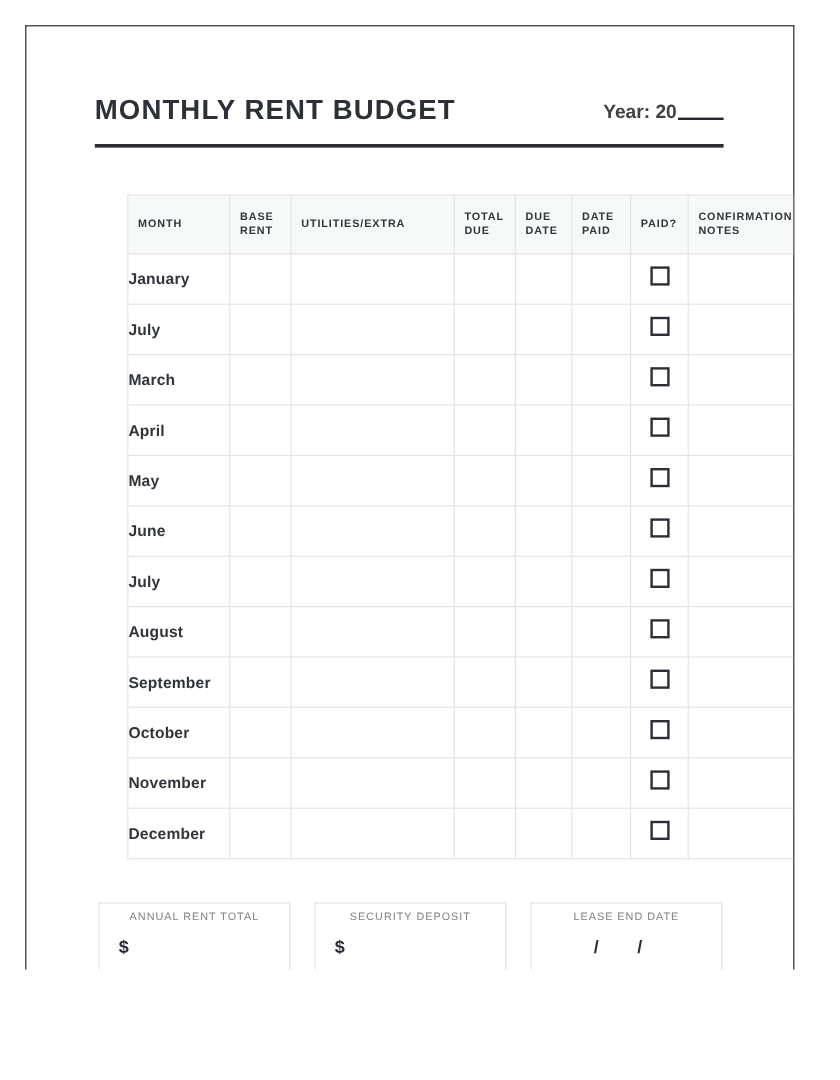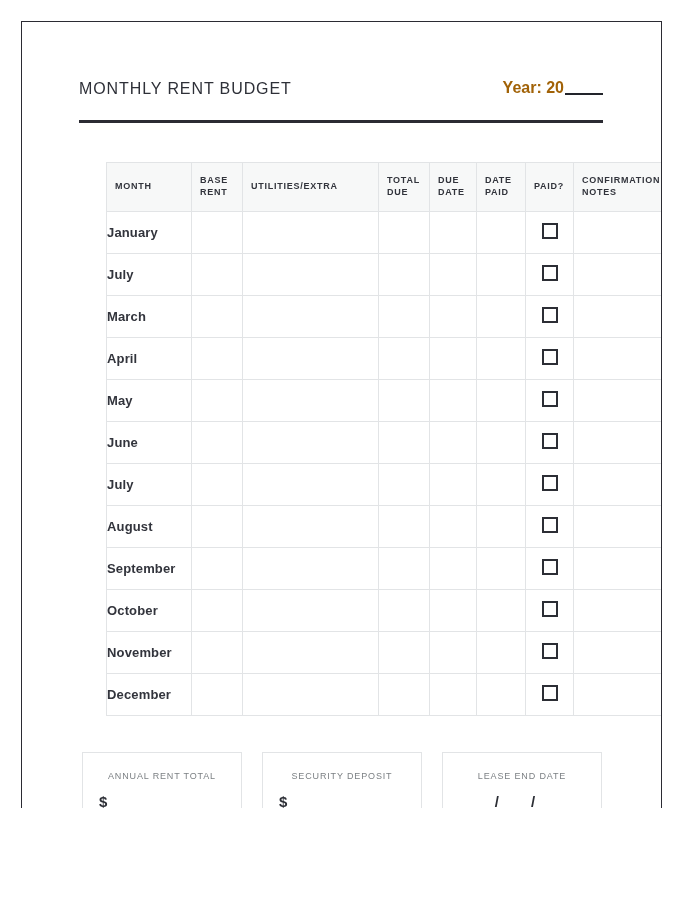--- a/index.html
+++ b/index.html
@@ -37,34 +37,34 @@
   }
 
   
   .header-block {
     position: absolute;
     left: 57px;
     top: 58px;
     width: 524px;
   }
   .doc-title {
-    font-size: 16px;
-    font-weight: normal;
+    font-size: 23px;
+    font-weight: bold;
     letter-spacing: 0.9px;
     color: #2e3038;
     line-height: 1;
     display: inline-block;
   }
   .year-wrap {
     position: absolute;
     right: 0;
     bottom: 1px;
     font-size: 16px;
     font-weight: bold;
-    color: #a16207;
+    color: #404040;
     white-space: nowrap;
   }
   .year-blank {
     display: inline-block;
     width: 38px;
     border-bottom: 2.5px solid #22242b;
     vertical-align: -2px;
     margin-left: 1px;
   }
   .title-rule {
@@ -146,21 +146,21 @@
     width: 560px;
     display: flex;
     gap: 20px;
   }
   .summary-box {
     width: 160px;
     height: 78px;
     border: 1px solid #e2e4e6;
     box-sizing: border-box;
     background: #ffffff;
-    padding-top: 18px;
+    padding-top: 6px;
   }
   .summary-label {
     font-size: 9px;
     letter-spacing: 0.85px;
     color: #7c8084;
     text-align: center;
     display: block;
   }
   .summary-value {
     display: block;

